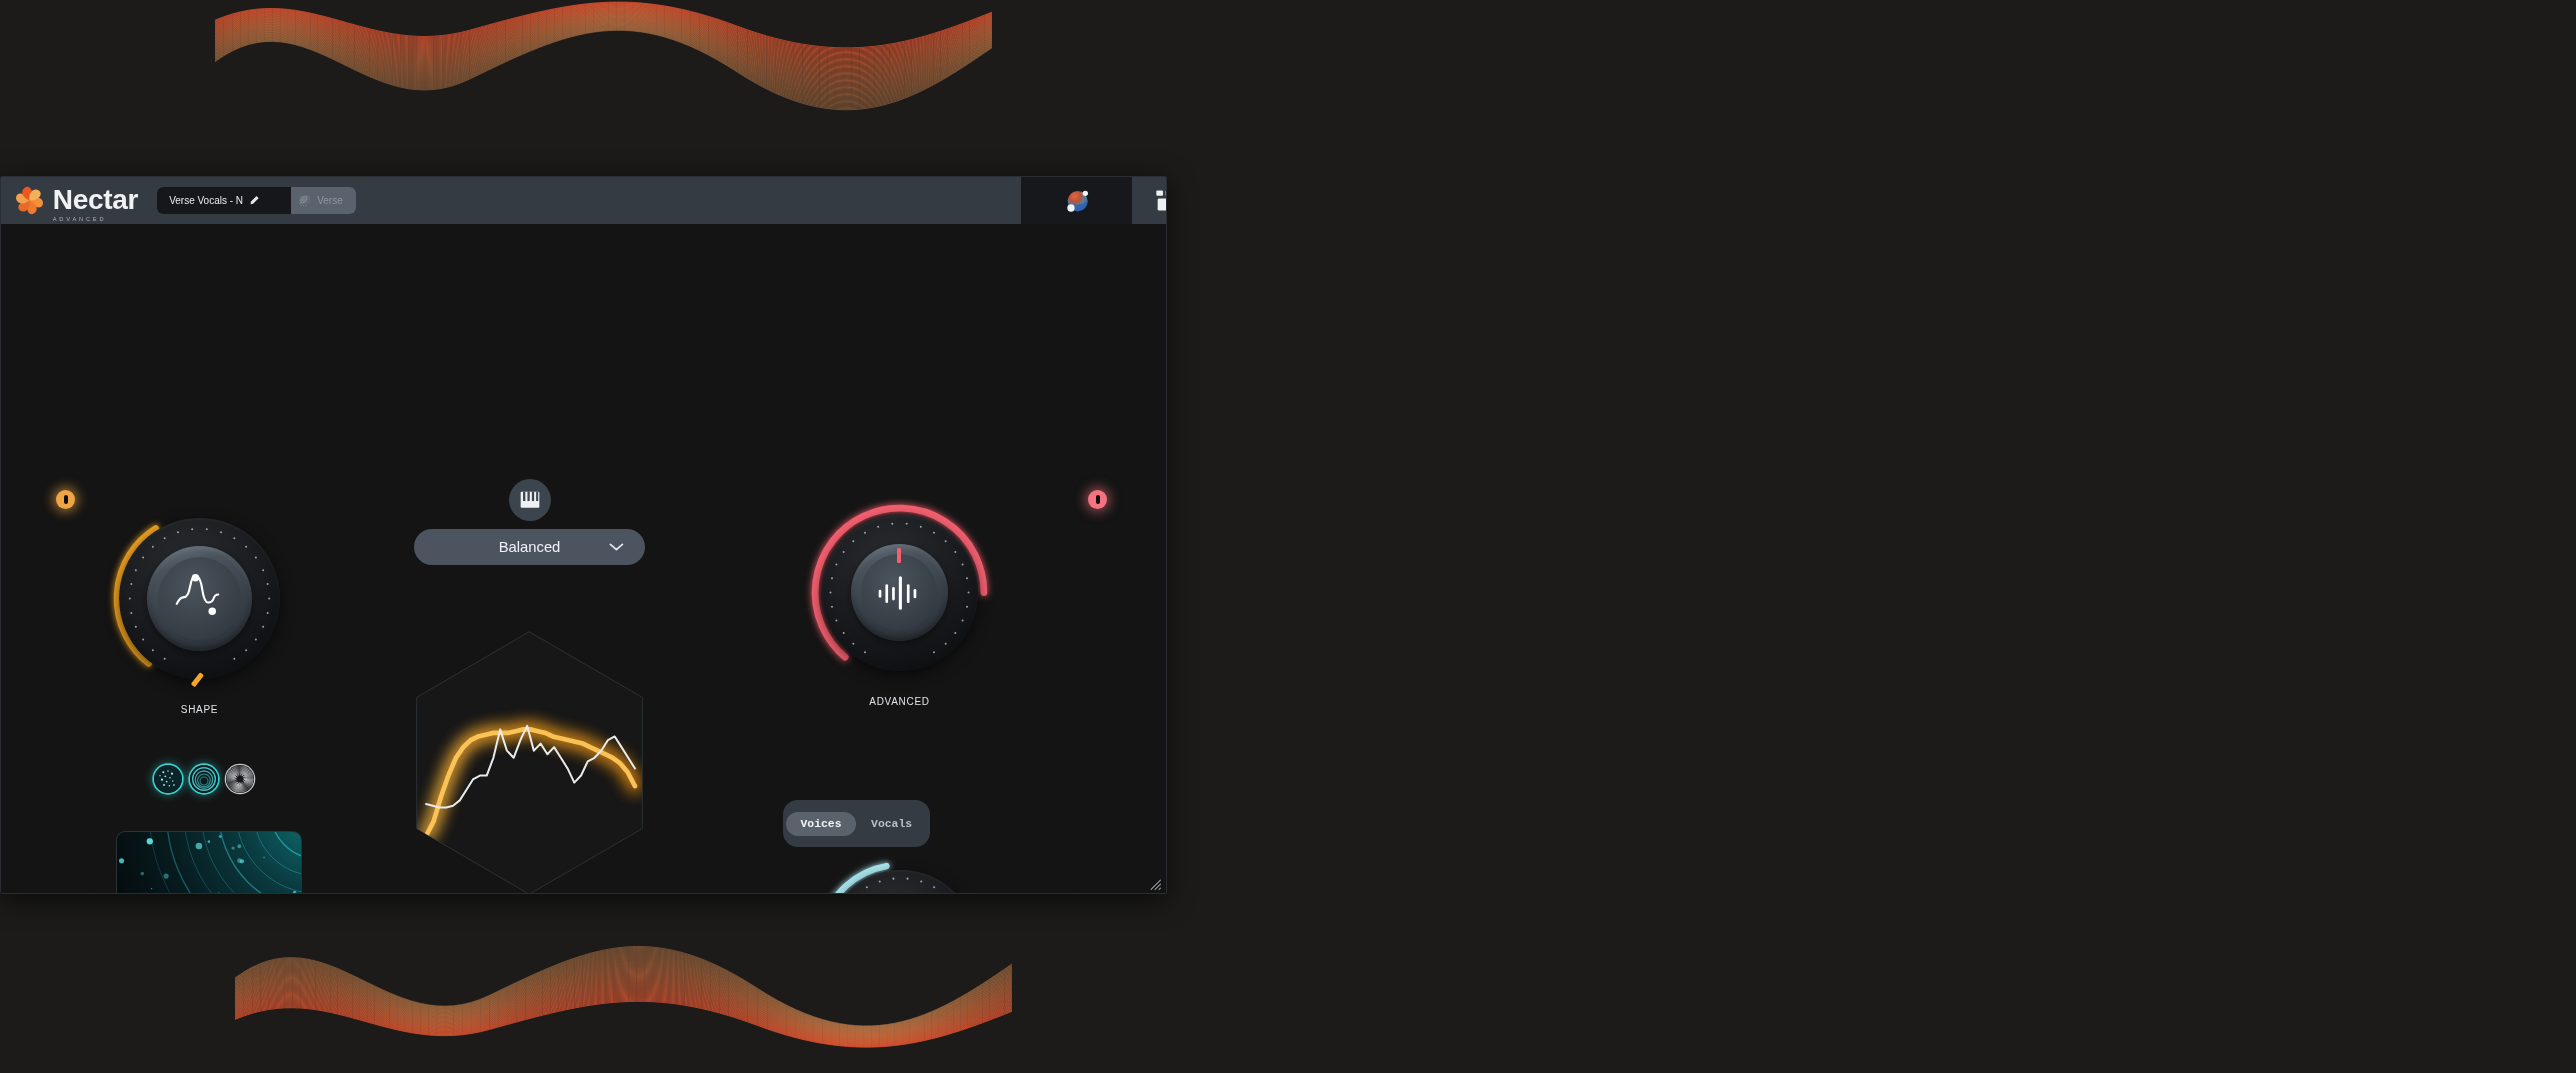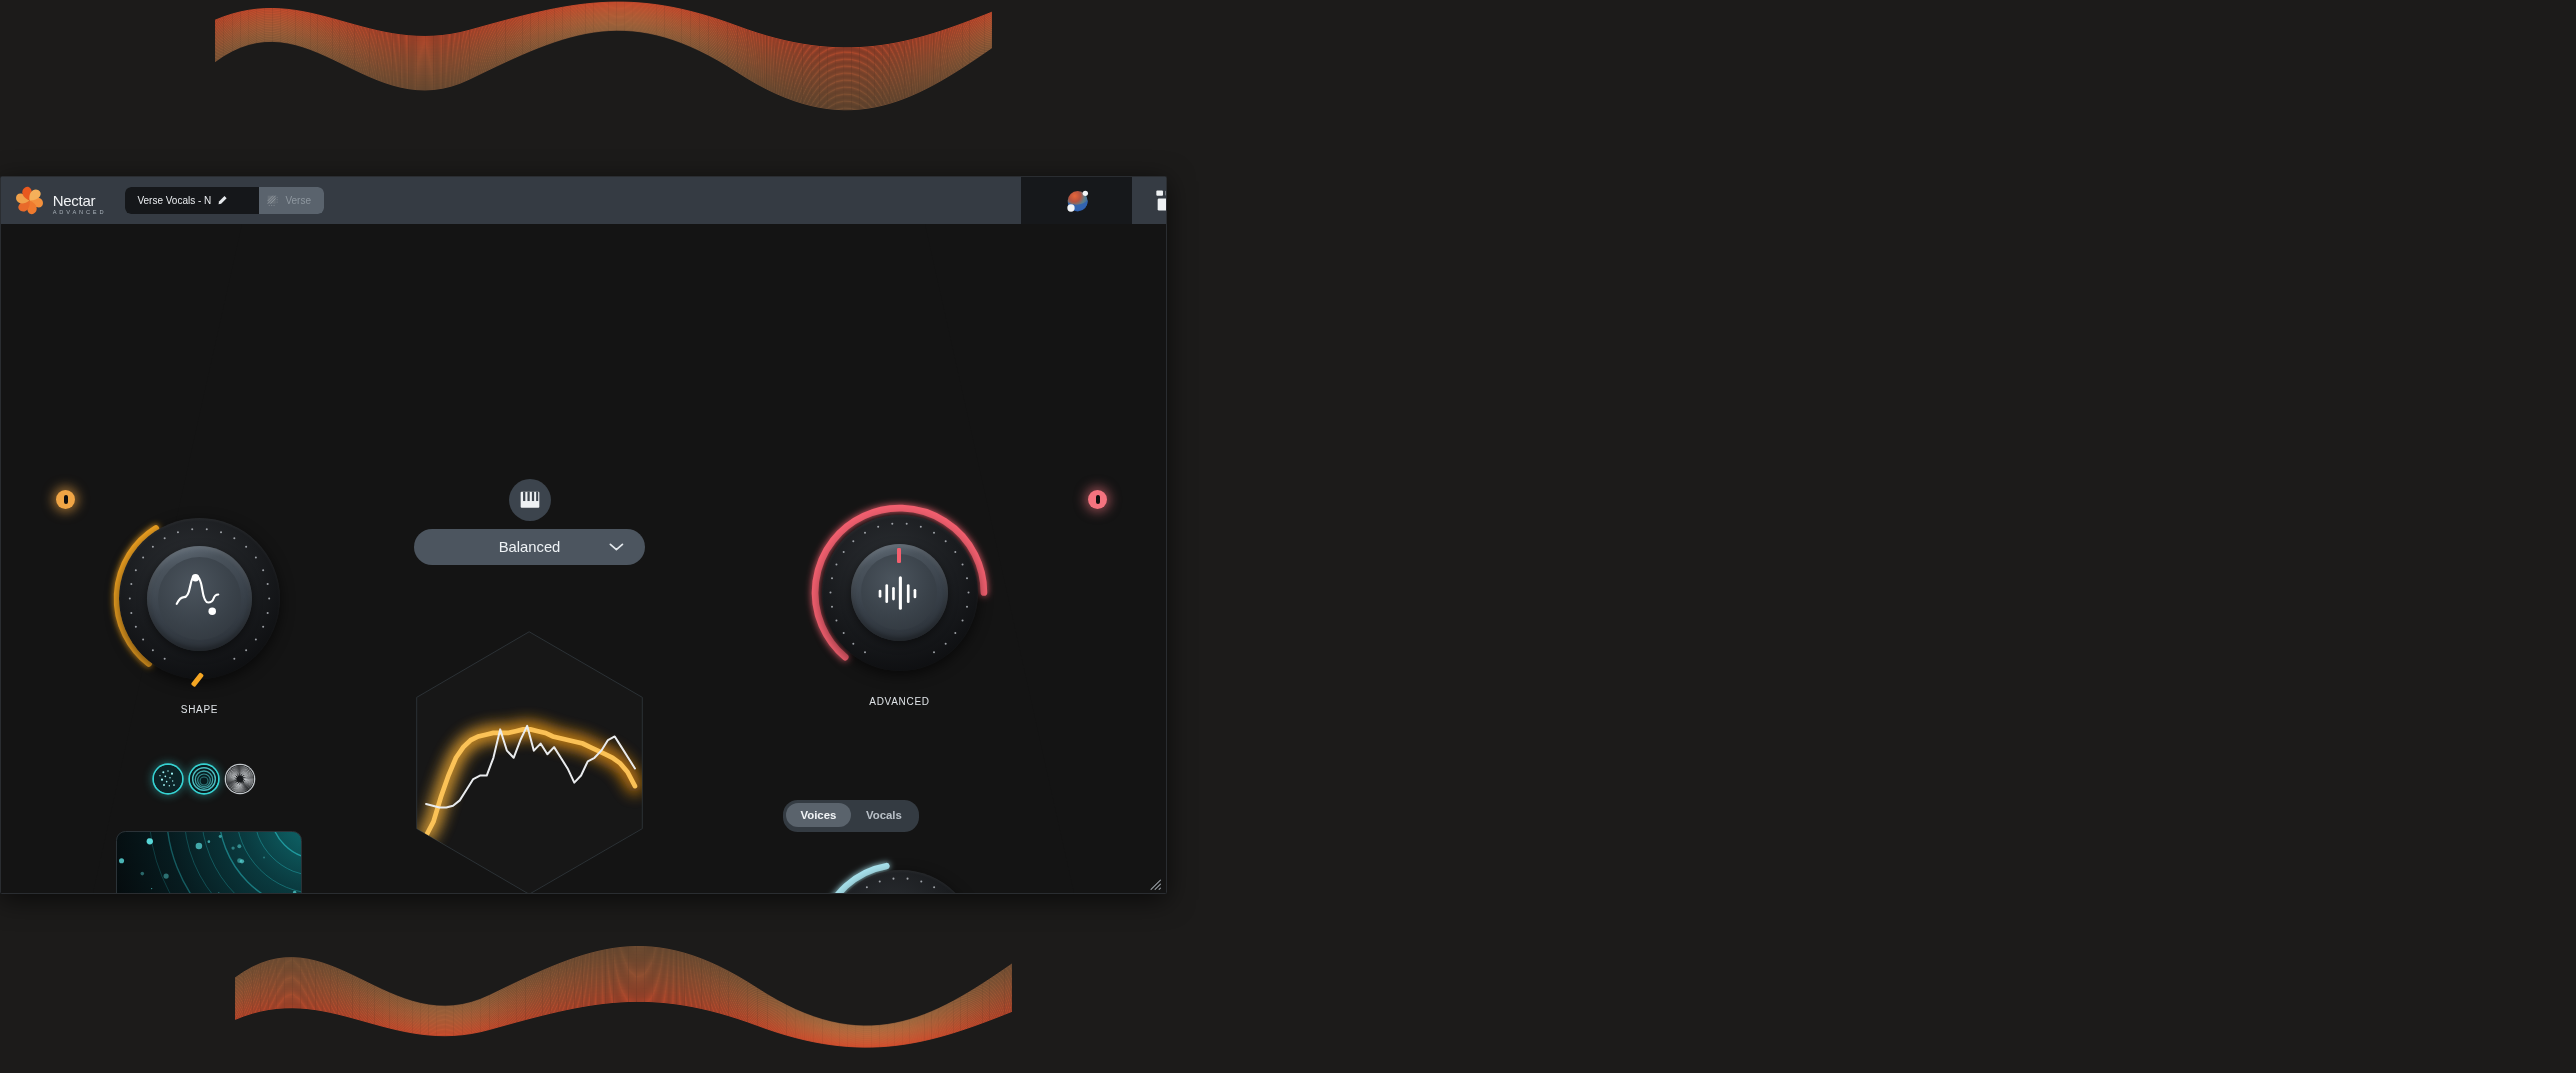--- a/index.html
+++ b/index.html
@@ -30,21 +30,21 @@
   
   #header{ position:relative; height:47px; background:#30363d; display:flex; align-items:stretch; }
   .hdr-seg{ display:flex; align-items:center; }
   #seg-left{ flex:0 0 1020px; background:#353b43; padding-left:13.4px; display:flex; align-items:center; gap:0; }
   #seg-mid{ flex:0 0 111px; background:#16181b; justify-content:center; }
   #seg-mod{ flex:0 0 74px; background:#353b43; justify-content:center; }
 
   .logo-wrap{ display:flex; align-items:center; gap:7.4px; margin-right:19px; }
   .logo-mark{ width:31px; height:31px; position:relative; }
   .logo-text{ display:flex; flex-direction:column; line-height:1; }
-  .logo-name{ font-size:15px; font-weight:normal; color:#f0f2f4; letter-spacing:-0.3px;margin-top:8px; }
+  .logo-name{ font-size:28px; font-weight:bold; color:#f0f2f4; letter-spacing:-0.3px;margin-top:8px; }
   .logo-sub{ font-size:5.7px; color:#a8b0b8; letter-spacing:2.8px; margin-top:2.7px; }
 
   .preset-group{ display:flex; align-items:flex-end; height:27px; border-radius:6px; overflow:hidden; }
   .preset-name{
     background:#15171a; color:#e9ecef; font-size:10px;
     height:27px; display:flex; align-items:center; gap:6px;
     padding:0 10.7px 0 12px; border-radius:6px 0 0 6px; min-width:134px;
   }
   .preset-unmask{
     background:#5a636d; color:#8e979f; font-size:10px;
@@ -127,22 +127,22 @@
     position:absolute; left:413px; top:305px; width:231px; height:36px; border-radius:22px;
     background:#4c555f; display:flex; align-items:center; justify-content:center; cursor:pointer;
   }
   #harmdd .ddtext{ color:#eef2f5; font-size:14.8px; }
   #harmdd .ddchev{ position:absolute; right:21.5px; top:50%; transform:translateY(-50%); }
 
   
   #hexviz{ position:absolute; left:413px; top:405px; width:231px; height:268px; }
 
   
-  #seg-voices{ position:absolute; left:782px; top:576px; height:32px; border-radius:14.8px;
-               background:#343b42; display:flex; padding:2.7px; }
+  #seg-voices{ position:absolute; left:782px; top:576px; height:47px; border-radius:14.8px;
+               background:#343b42; display:flex; align-items:center; padding:2.7px;font-family:Liberation Mono, monospace; }
   .segbtn{ height:24px; padding:0 14.8px; border-radius:12px; display:flex; align-items:center;
            color:#b9c0c7; font-size:11.4px; font-weight:bold; cursor:pointer; }
   .segbtn.on{ background:#5a636c; color:#f2f5f7; }
 
   
   #grip{ position:absolute; right:4px; bottom:4px; width:14.8px; height:14.8px; }
 
   .ctr-mark{ position:absolute; border-radius:1.3px; }
 </style>
 </head>

